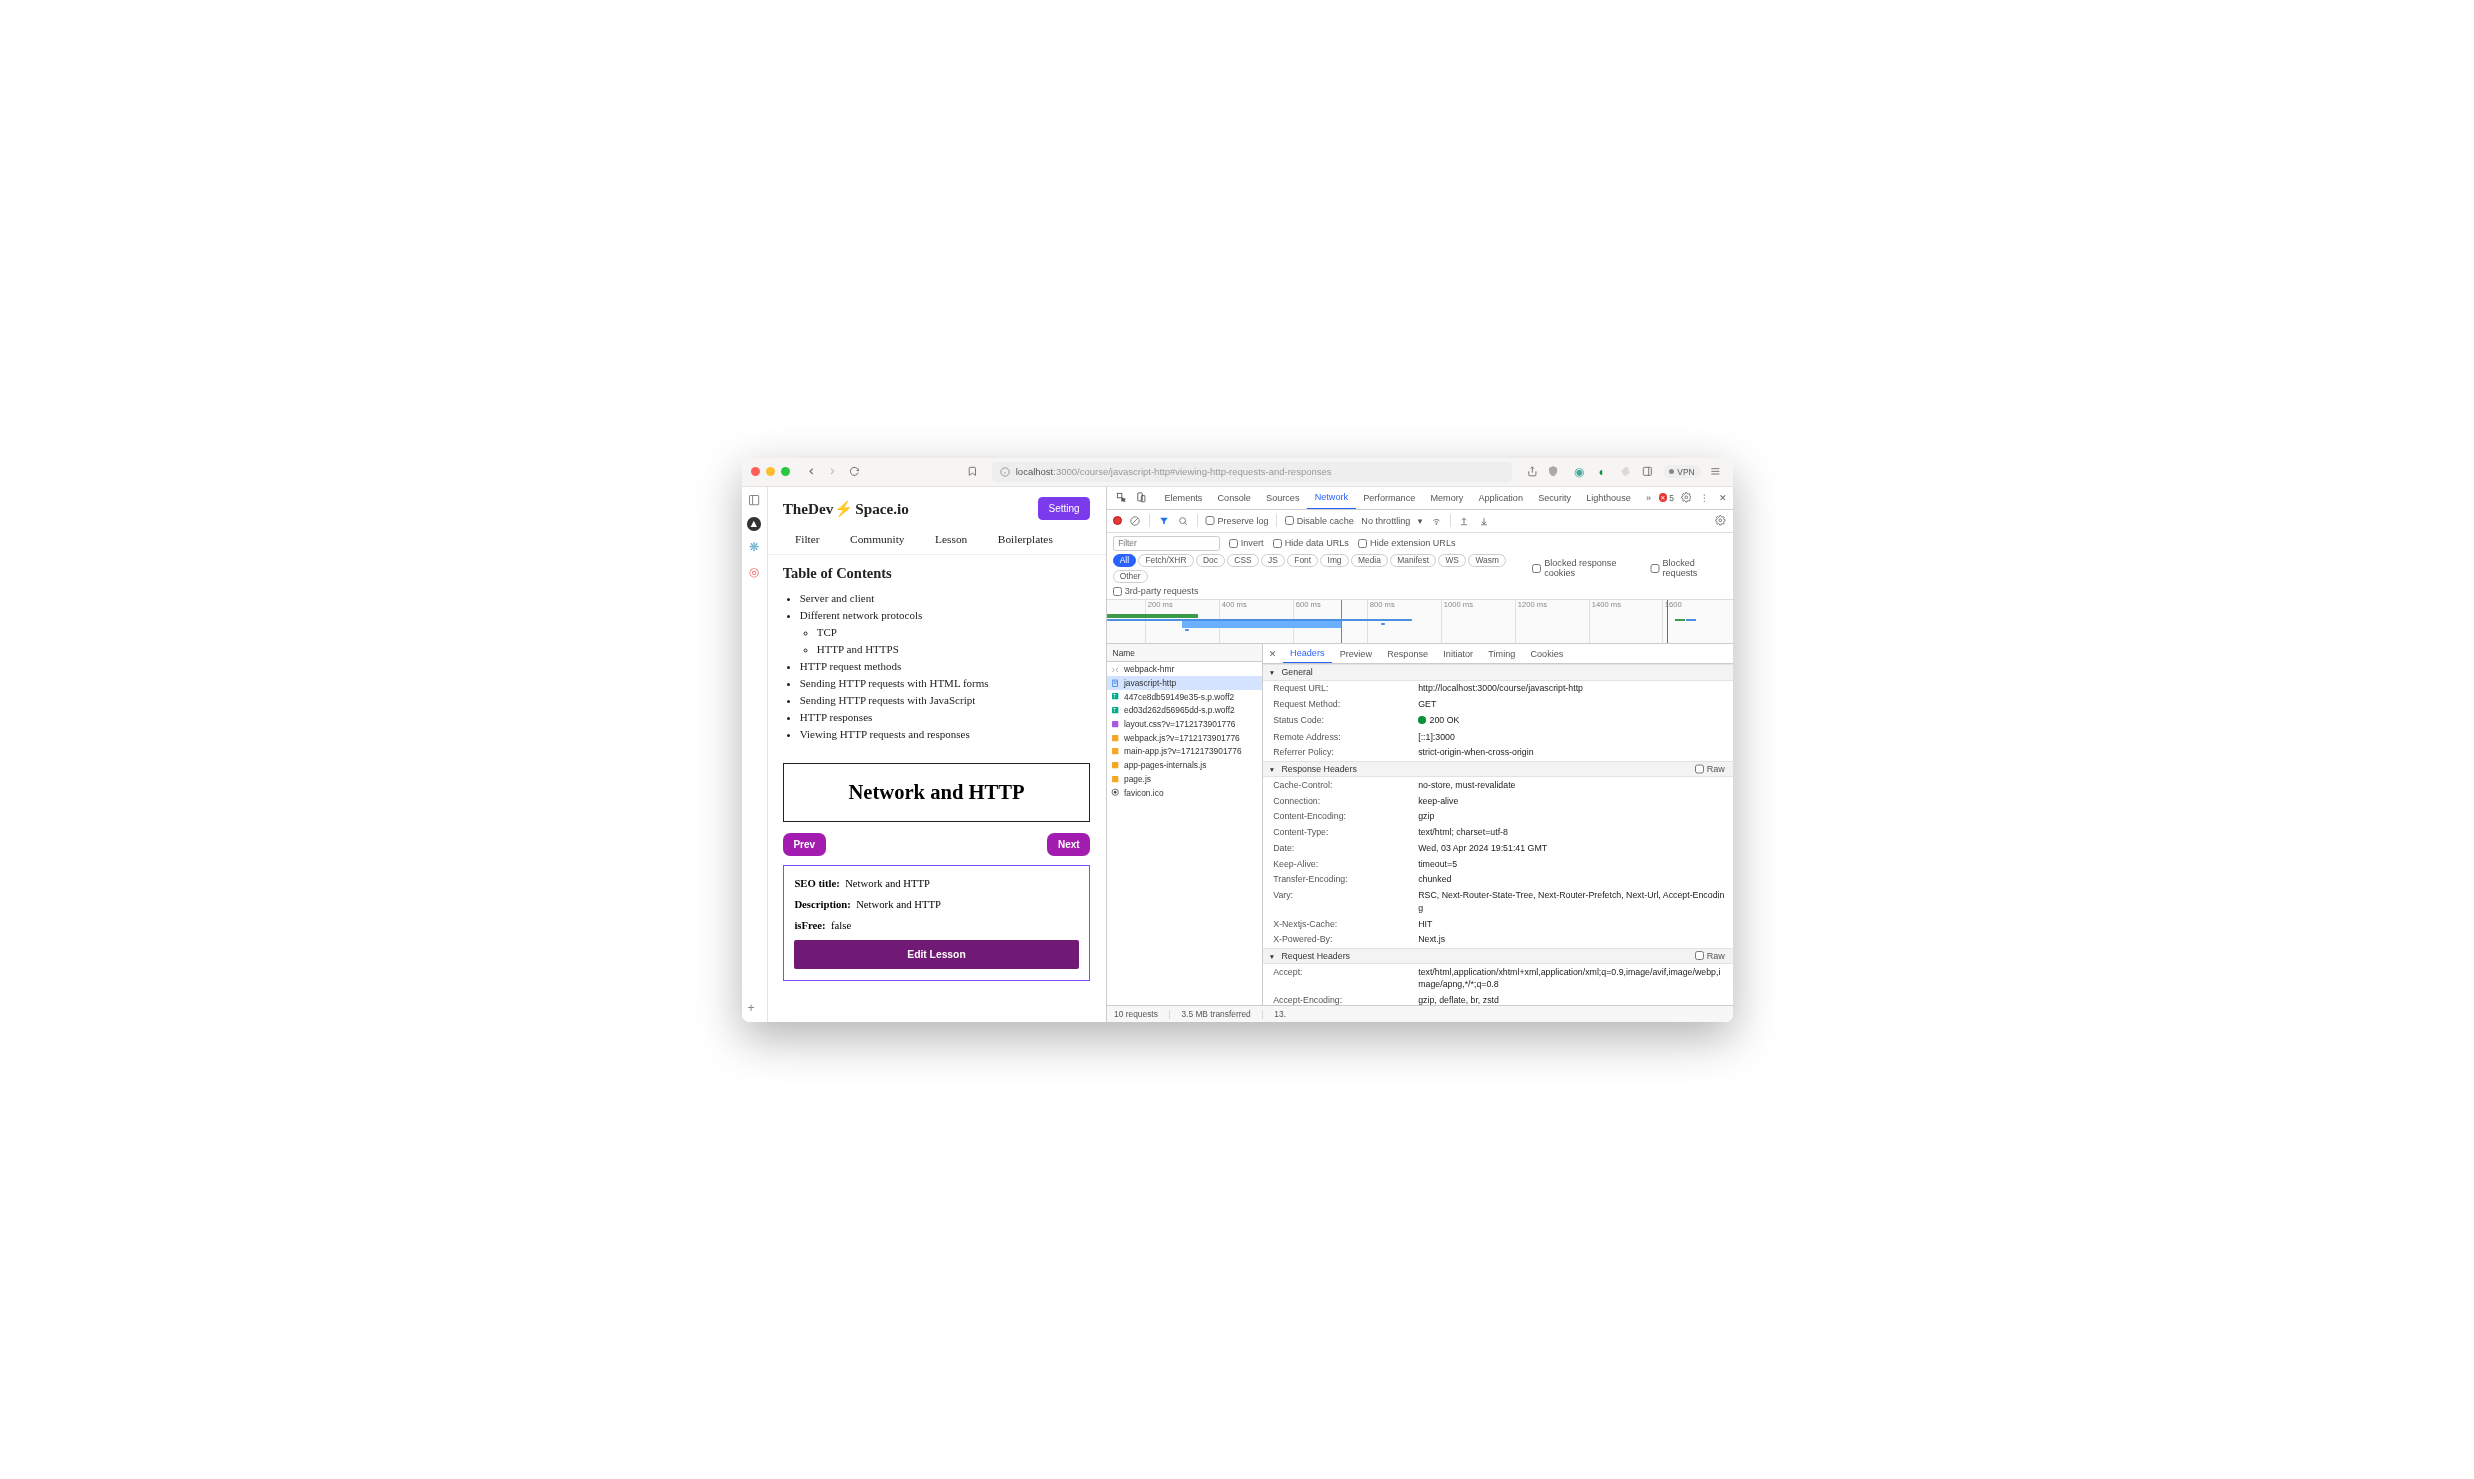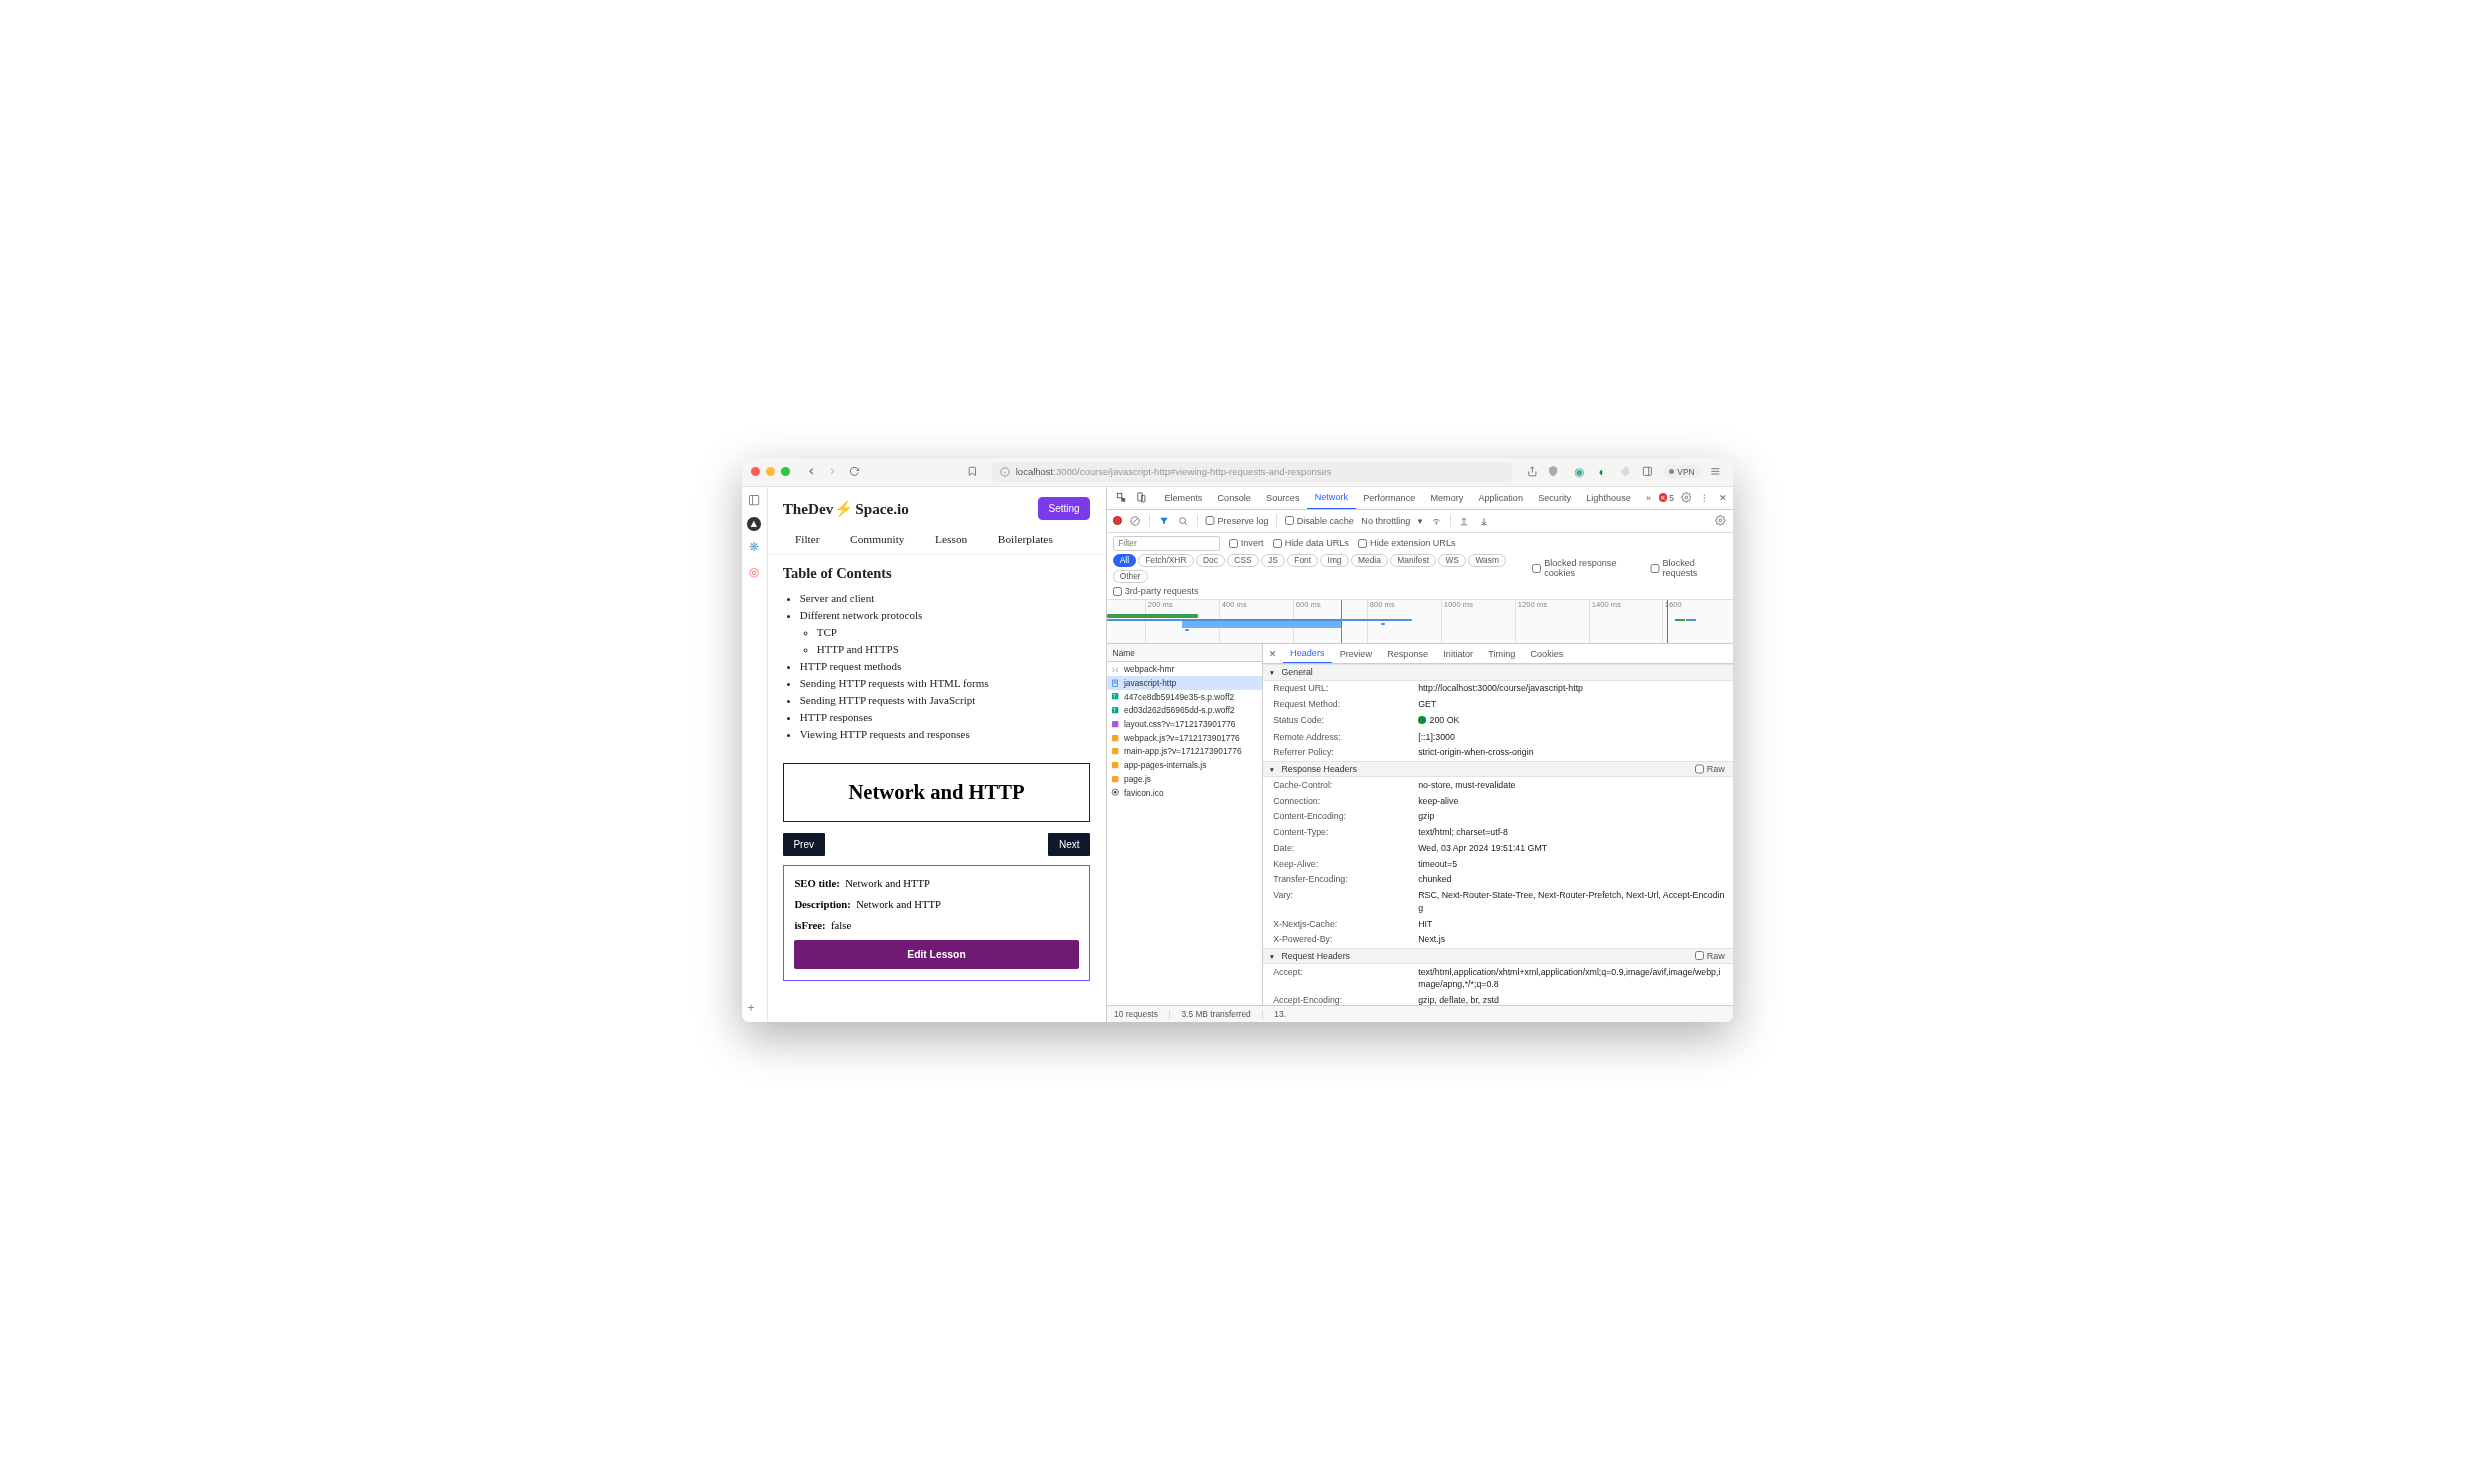--- a/index.html
+++ b/index.html
@@ -32,21 +32,21 @@
   .page-nav { display:flex; gap:30.5px; padding:4.6px 15.2px 9.1px 27.4px; font-family: Georgia, serif; font-size:11.4px; color:#222; border-bottom:0.8px solid #eee;}
   .page-nav span { cursor:pointer; }
   .toc { padding: 10.7px 15.2px; font-family: Georgia, serif; color:#222;}
   .toc h2 { font-size:14.5px; font-weight:bold; margin-bottom:7.6px;}
   .toc ul { list-style: disc; padding-left:17px;}
   .toc ul ul { list-style: circle; padding-left:17px; }
   .toc li { font-size:11px; line-height:1.55; }
   .article-title-box { margin: 9.1px 15.2px 10.7px 15.2px; border:0.8px solid #222; padding: 17px 7.6px; text-align:center;}
   .article-title-box h1 { font-family: Georgia, serif; font-size:20.6px; font-weight:bold;}
   .navbtns { display:flex; justify-content:space-between; padding:0 15.2px 9.1px 15.2px;}
-  .navbtn { background:#0f172a; color:#fff; border:none; border-radius:1px; padding:6.1px 10.7px; font-size:10px; font-weight:normal; cursor:pointer;}
+  .navbtn { background:#a21caf; color:#fff; border:none; border-radius:7px; padding:6.1px 10.7px; font-size:10px; font-weight:bold; cursor:pointer;}
   .seo-box { margin: 0 15.2px 10.7px 15.2px; border:1.5px solid #7c4dff; padding:10.7px;}
   .seo-row { font-family: Georgia, serif; font-size:10.7px; margin-bottom:9.1px;}
   .seo-row b { font-weight:bold;}
   .edit-lesson { width:100%; background:#701a75; color:#fff; border:none; border-radius:2px; padding:9.1px; font-size:10.3px; text-align:center; font-weight:bold; cursor:pointer;}
   .partial-text { padding:0 15.2px 46px 15.2px; font-family: Georgia,serif; font-size:11.4px; color:#222; position:relative;}
   .partial-text::after { content:""; position:absolute; left:0;right:0;bottom:0;height:38px; background:linear-gradient(to bottom, rgba(255,255,255,0), #fff);}
   .plus-tab { position:absolute; left:6.1px; bottom:6.1px; color:#888; font-size:12.2px; }
   
   .devtools { flex:1; display:flex; flex-direction:column; background:#fff; font-family: -apple-system, "Helvetica Neue", Arial, sans-serif; font-size:9.1px; color:#333; min-width:0;}
   .dt-tabs { height:23px; border-bottom:0.8px solid #ccc; display:flex; align-items:center; padding:0 4.6px; gap:0;}

